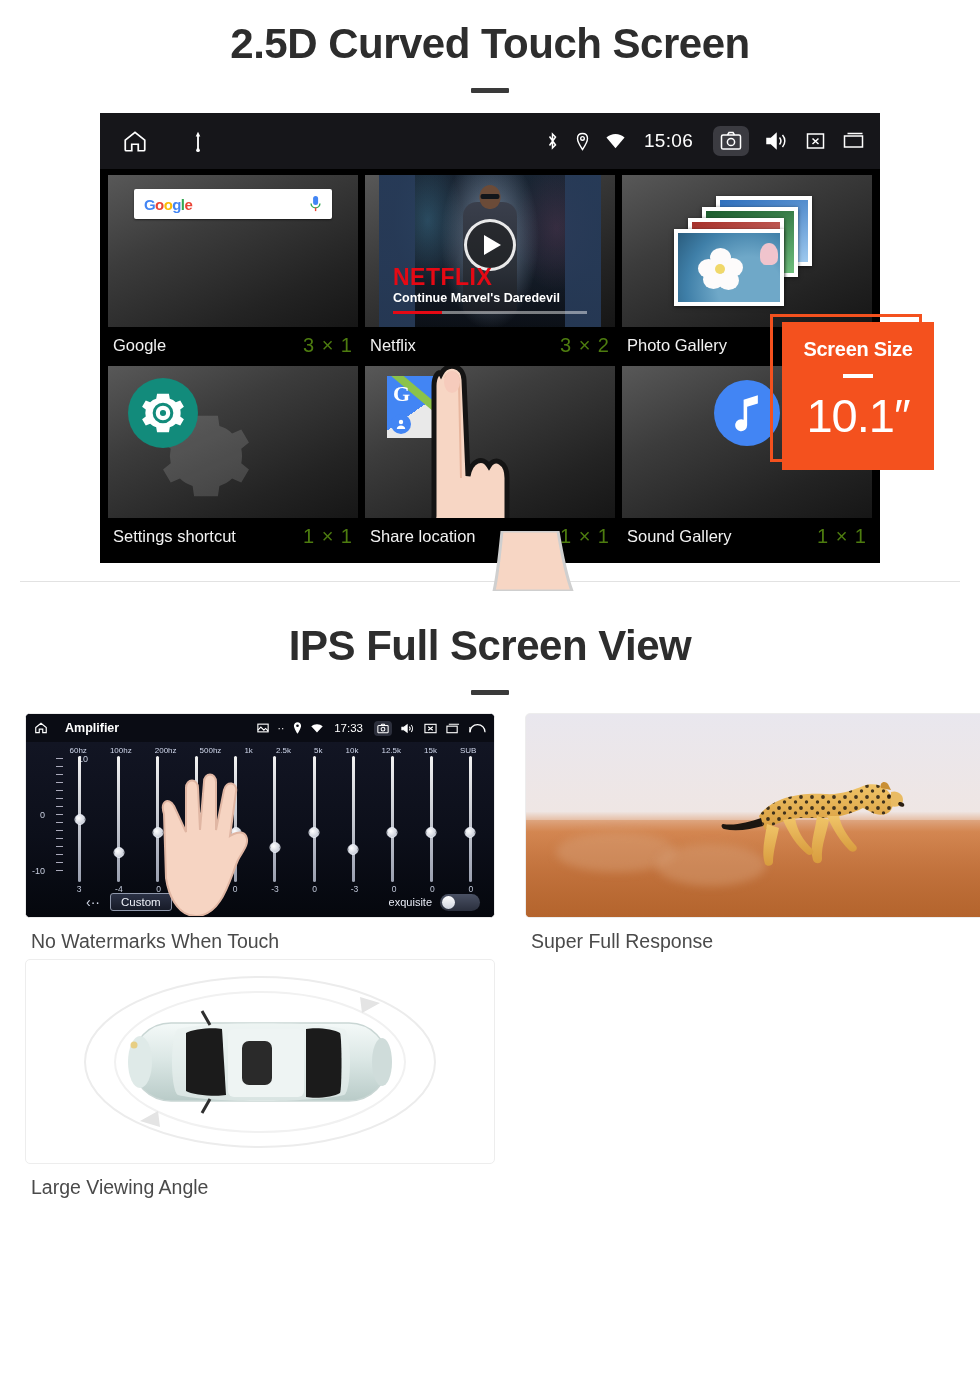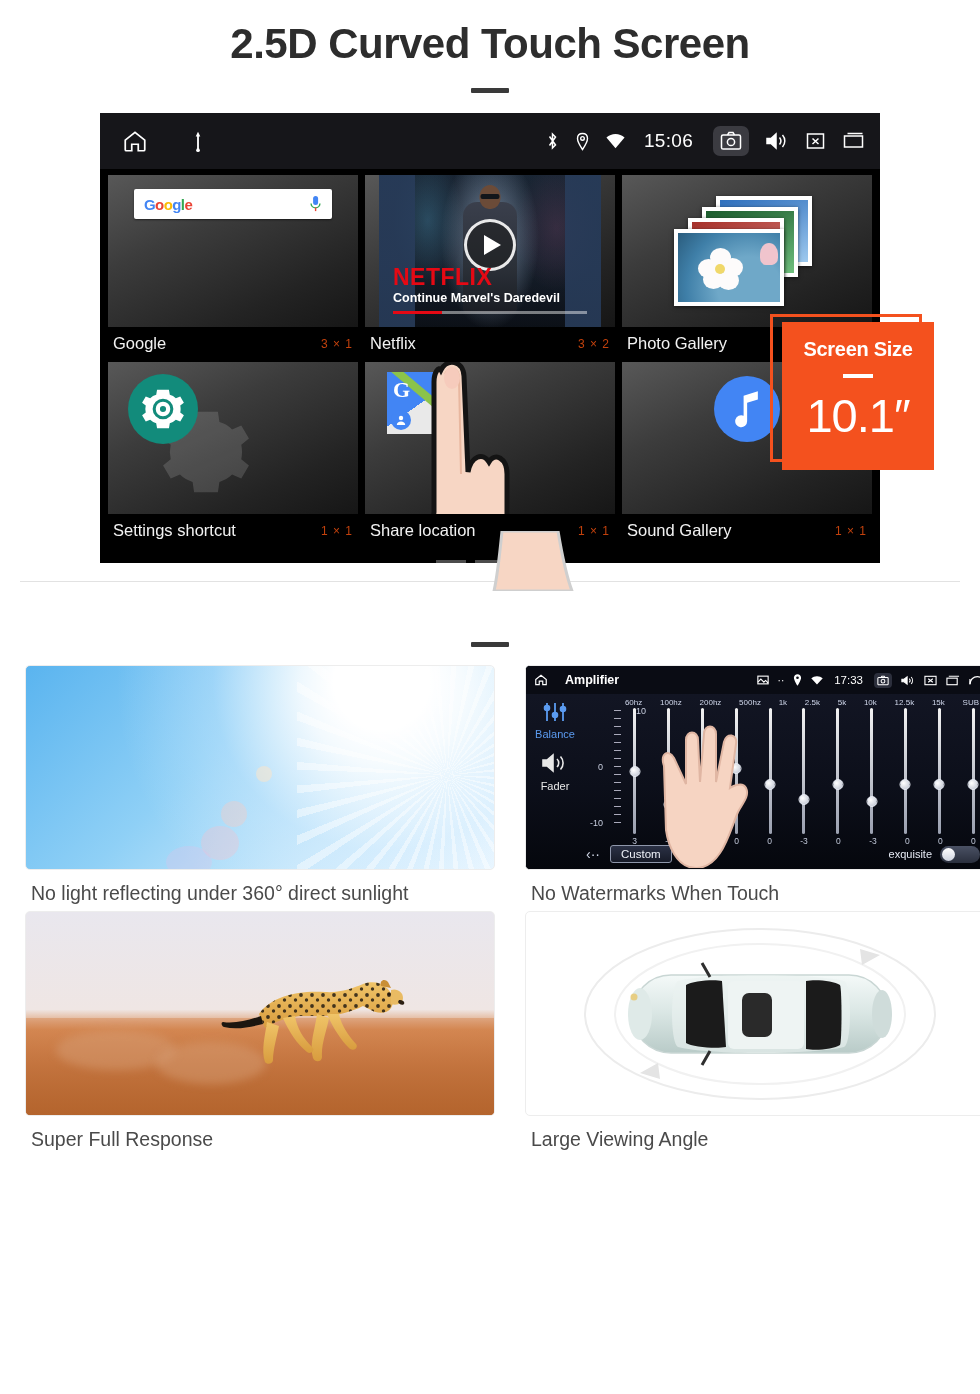--- a/index.html
+++ b/index.html
@@ -57,21 +57,21 @@
   .wrow { display: flex; gap: 7px; }
   .wcell { flex: 1; }
   .wtile {
     height: 152px; position: relative; overflow: hidden;
     background: linear-gradient(155deg,#585858 0%,#3c3c3c 35%,#232323 75%,#161616 100%);
   }
   .wlabel {
     display: flex; align-items: center; justify-content: space-between;
     padding: 7px 5px 9px 5px; color: #f2f2f2; font-size: 16.5px;
   }
-  .wsize { color: #c2410c; font-size: 12px; letter-spacing: 1px; }
+  .wsize { color: #4d7c0f; font-size: 20px; letter-spacing: 1px; }
 
   
   .gsearch {
     position: absolute; left: 26px; top: 14px; right: 26px;
     height: 30px; background: #fff; border-radius: 2px;
     display: flex; align-items: center; padding: 0 10px;
     box-shadow: 0 1px 2px rgba(0,0,0,.5);
   }
   .glogo { font-size: 15px; font-weight: bold; letter-spacing: -.6px; }
   .glogo i { font-style: normal; }
@@ -505,34 +505,25 @@
       <div class="badge-title">Screen Size</div>
       <div class="badge-rule"></div>
       <div class="badge-val">10.1″</div>
     </div>
   </div>
 </div>
 
 <div class="divider"></div>
 
 <div class="section2">
+  <h2 class="sec-title">IPS Full Screen View</h2>
   <div class="title-rule"></div>
 
   <div class="grid2">
 
-    <div class="gcell">
-      <div class="imgbox sky">
-        <div class="rays"></div>
-        <span class="flare f1"></span>
-          <span class="flare f2"></span>
-        <span class="flare f3"></span>
-          <span class="flare f4"></span>
-      </div>
-      <div class="gcap">No light reflecting under 360° direct sunlight</div>
-    </div>
 
     <div class="gcell">
       <div class="imgbox amp">
         <div class="amp-inner">
           <div class="amp-top">
             <span class="ic">
               <svg width="14" height="14" viewBox="0 0 24 24" fill="none" stroke="#fff" stroke-width="2">
                 <path d="M3 11.2 12 4l9 7.2V20h-6v-6H9v6H3z"></path>
                 </svg>
             </span>
@@ -584,38 +575,20 @@
               <span class="ic">
                 <svg width="17" height="11" viewBox="0 0 18 11" fill="none" stroke="#fff" stroke-width="1.3">
                   <path d="M17 9.5c0-5-3.5-8-8-8s-8 3-8 8"></path>
                     <path d="M1 9.5 1 4"></path>
                   </svg>
               </span>
             </span>
           </div>
 
           <div class="amp-body">
-            <div class="amp-side">
-              <span class="ic">
-                <svg width="26" height="20" viewBox="0 0 26 20" fill="none" stroke="#5b9bf0" stroke-width="1.8">
-                  <path d="M5 1v18M13 1v18M21 1v18"></path>
-                    <circle cx="5" cy="6" r="2.4" fill="#5b9bf0"></circle>
-                  <circle cx="13" cy="13" r="2.4" fill="#5b9bf0"></circle>
-                    <circle cx="21" cy="7" r="2.4" fill="#5b9bf0"></circle>
-                  </svg>
-              </span>
-              <div class="lbl lbl-blue">Balance</div>
-              <span class="ic" style="margin-top:12px">
-                <svg width="28" height="22" viewBox="0 0 28 22" fill="none" stroke="#e8e8e8" stroke-width="1.6">
-                  <path d="M2 8h4l6-5v16l-6-5H2z" fill="#e8e8e8"></path>
-                    <path d="M16 7a5.5 5.5 0 0 1 0 8M19.5 4.5a9.5 9.5 0 0 1 0 13"></path>
-                  </svg>
-              </span>
-              <div class="lbl lbl-white">Fader</div>
-            </div>
 
             <div class="amp-main">
               <div class="bands">
                 <span>60hz</span>
                 <span>100hz</span>
                 <span>200hz</span>
                 <span>500hz</span>
                 <span>1k</span>
                 <span>2.5k</span>
                 <span>5k</span>

